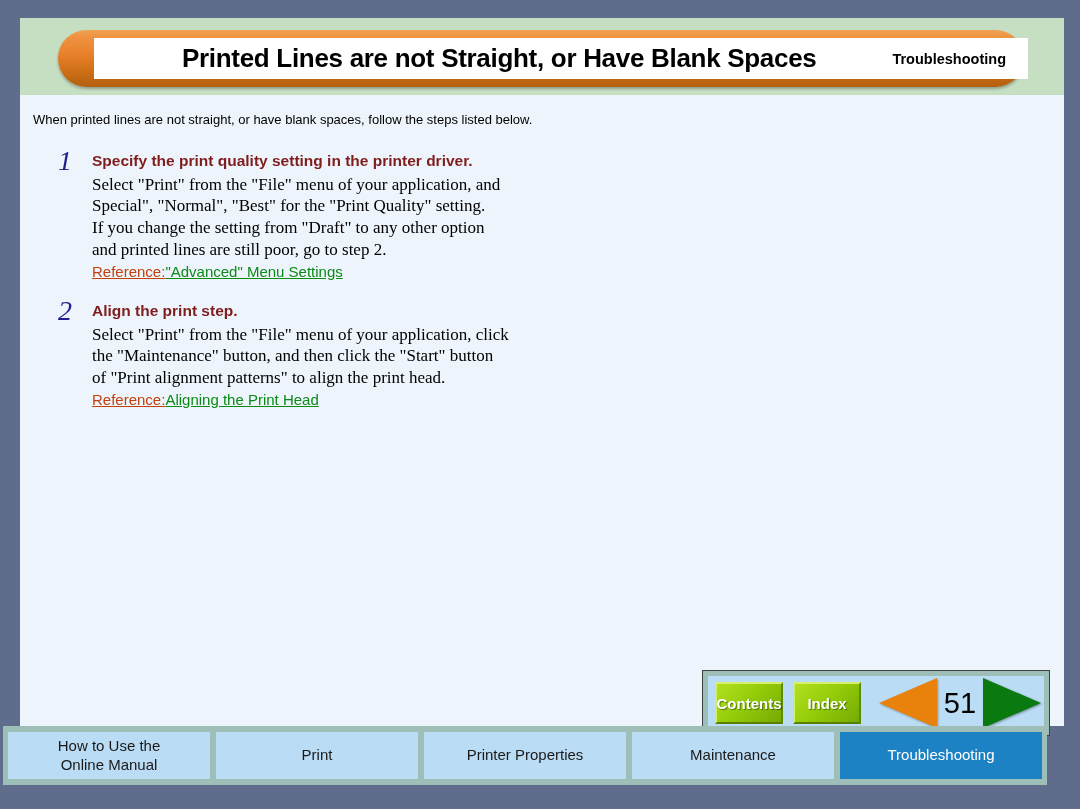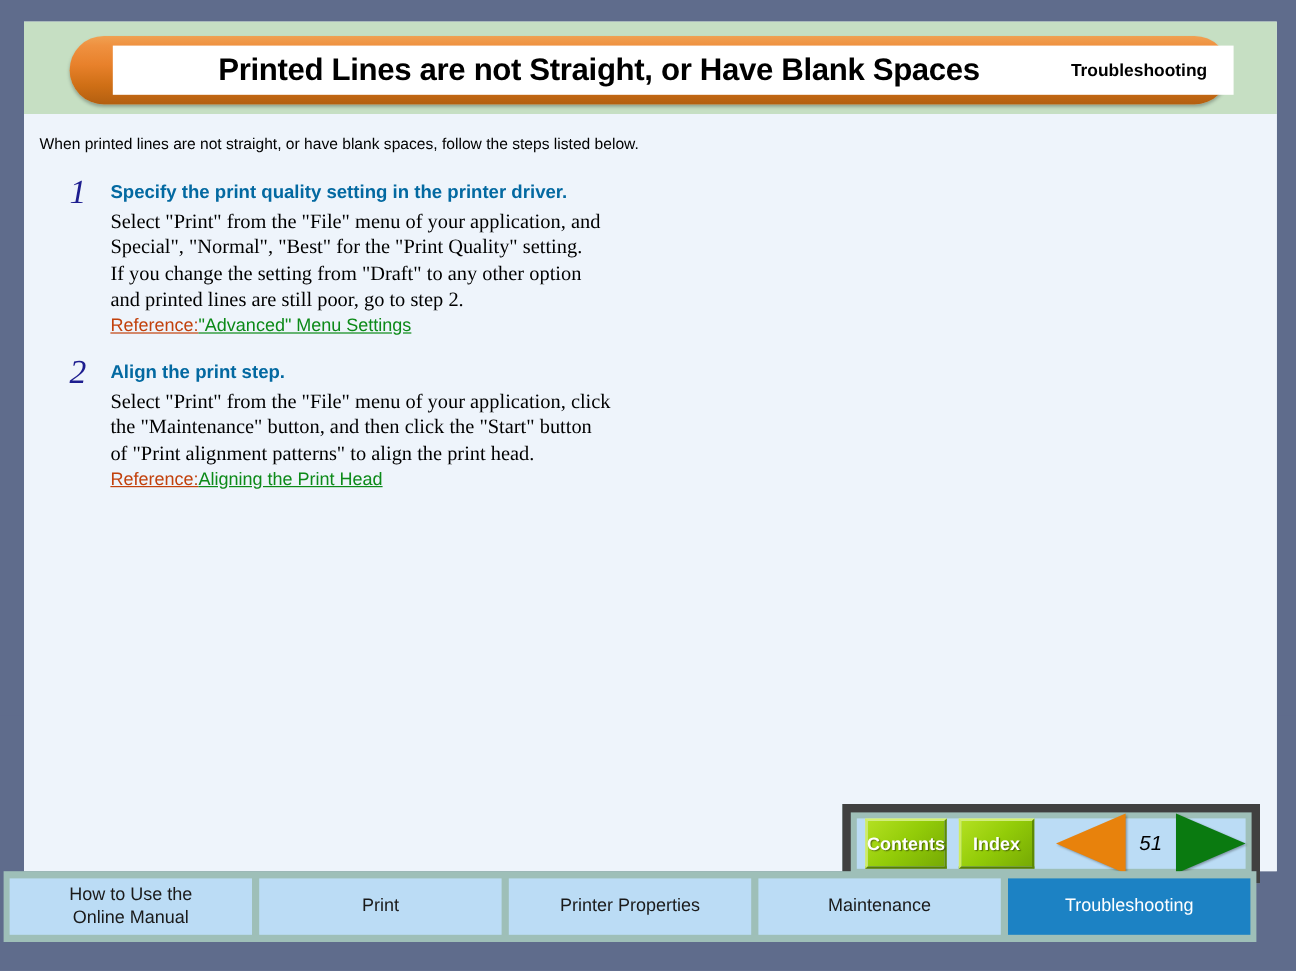--- a/index.html
+++ b/index.html
@@ -135,21 +135,21 @@
     line-height: 1;
   }
   .step-body {
     margin-left: 72px;
     width: 460px;
   }
   .step-title {
     font-family: "Liberation Sans", sans-serif;
     font-size: 15.5px;
     font-weight: bold;
-    color: #0369a1;
+    color: #7f1d1d;
     line-height: 1.33;
     margin-bottom: 2px;
   }
   .step-text {
     font-family: "Liberation Serif", serif;
     font-size: 17px;
     color: #000000;
     line-height: 1.28;
   }
   .step-text .ln { display: block; white-space: nowrap; }
@@ -169,21 +169,21 @@
   }
 
   
   .navpanel {
     position: absolute;
     left: 702px;
     top: 670px;
     width: 348px;
     height: 66px;
     background: #9ebfb8;
-    border: 7px solid #404040;
+    border: 1px solid #404040;
     box-sizing: border-box;
     padding: 5px;
   }
   .navpanel-inner {
     width: 100%;
     height: 100%;
     background: #bbdcf5;
     display: flex;
     align-items: center;
     box-sizing: border-box;
@@ -215,24 +215,23 @@
     border-top: 25px solid transparent;
     border-bottom: 25px solid transparent;
     border-right: 58px solid #e8820c;
     margin-left: 8px;
     cursor: pointer;
     filter: drop-shadow(1px 1px 1px rgba(0,0,0,0.35));
   }
   .pagenum {
     width: 46px;
     text-align: center;
-    font-size: 17px;
+    font-size: 29px;
     color: #000000;
     font-family: "Liberation Sans", sans-serif;
-    font-style: italic;
   }
   .arrow-next {
     width: 0; height: 0;
     border-top: 25px solid transparent;
     border-bottom: 25px solid transparent;
     border-left: 58px solid #0a7a10;
     cursor: pointer;
     filter: drop-shadow(1px 1px 1px rgba(0,0,0,0.35));
   }
 

